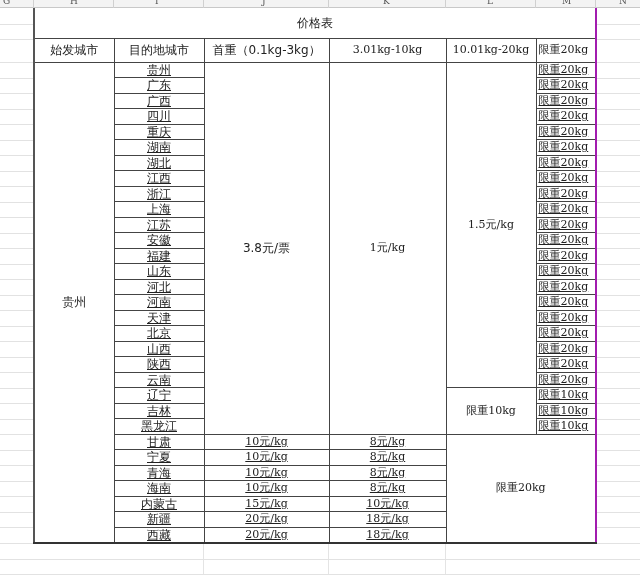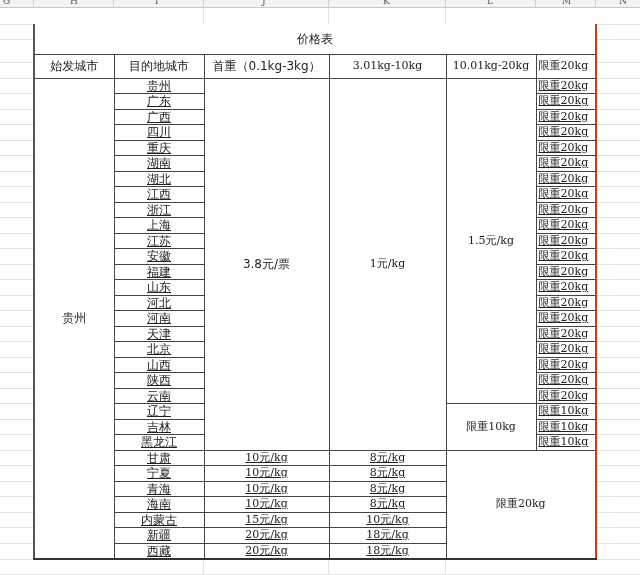--- a/index.html
+++ b/index.html
@@ -17,24 +17,24 @@
   .colhdr span {
     position: absolute; top: -4px; font-size: 9px; color: #555;
     font-family: "DejaVu Serif", serif; text-align: center;
   }
   .colhdr .sep { position: absolute; top: 0; width: 1px; height: 8px; background: #d0d0d0; }
   
   .grid-h { position: absolute; left: 0; width: 640px; height: 1px; background: #e2e2e2; }
   .grid-v { position: absolute; top: 8px; width: 1px; height: 567px; background: #e4e4e4; }
 
   .sheet {
-    position: absolute; left: 33px; top: 24px; width: 562px;
+    position: absolute; left: 33px; top: 8px; width: 562px;
     border-collapse: collapse; table-layout: fixed;
     background: #fff;
-    border-left: 2px solid #555; border-right: 2px solid #c2410c;
+    border-left: 2px solid #555; border-right: 2px solid #a21caf;
   }
   .sheet td {
     border: 1px solid #444;
     text-align: center; vertical-align: middle;
     font-size: 12px; line-height: 14px; height: 15.5px;
     padding: 0; white-space: nowrap; overflow: hidden;
   }
   .sheet td.title { height: 30px; border-top: none; font-size: 12px; }
   .sheet td.hdr { height: 24px; font-size: 12px; }
   .sheet td.u { text-decoration: underline; text-underline-offset: 1px; }

